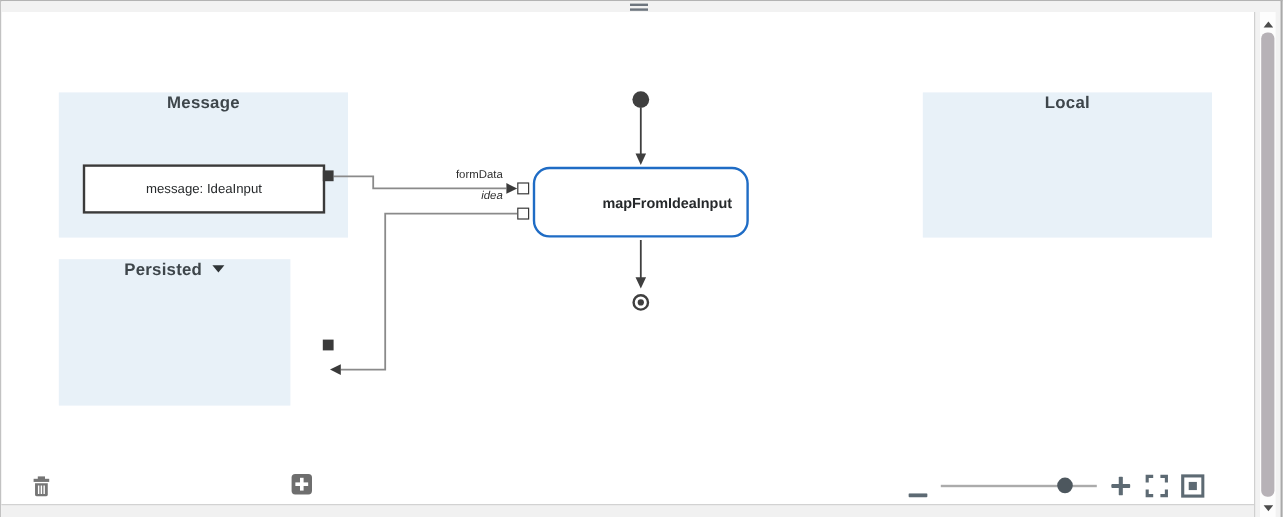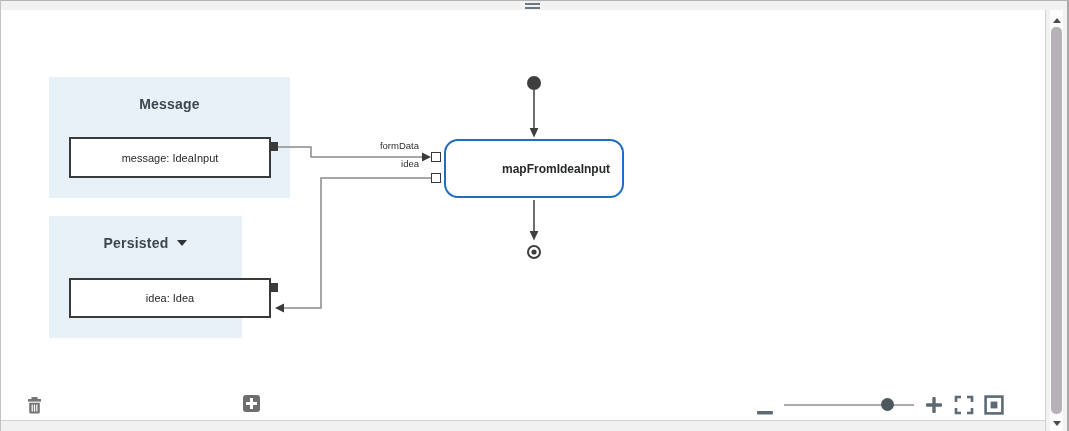--- a/index.html
+++ b/index.html
@@ -18,21 +18,21 @@
   .v-scroll{position:absolute;top:9px;right:0;bottom:0;width:21px;background:#f2f2f2;border-left:1px solid #d0d0d0;}
   .v-track{position:absolute;left:4px;top:0;bottom:0;width:13px;background:#fdfdfd;}
   .v-arrow{position:absolute;left:7px;width:0;height:0;border-left:4px solid transparent;border-right:4px solid transparent;}
   .v-arrow.up{top:8px;border-bottom:5px solid #4c4c4c;}
   .v-arrow.down{top:411px;border-top:5px solid #4c4c4c;}
   .v-thumb{position:absolute;left:5px;top:17px;width:11px;height:387px;background:#b7b2b7;border-radius:5px;}
   
   .bottom-strip{position:absolute;left:0;bottom:0;height:10px;right:21px;background:#f1f1f1;border-top:1px solid #d2d2d2;}
   
   .panel{position:absolute;background:#e8f1f8;}
-  .panel-title{padding-top:19px;text-align:center;font-size:14px;font-weight:bold;color:#3e464b;letter-spacing:.2px;}
+  .panel-title{text-align:center;font-size:14px;font-weight:bold;color:#3e464b;letter-spacing:.2px;}
   .caret-down{display:inline-block;width:0;height:0;border-left:5px solid transparent;border-right:5px solid transparent;border-top:6px solid #2f3437;margin-left:9px;vertical-align:2px;cursor:pointer;}
   #panel-message{left:48px;top:76px;width:241px;height:121px;}
   #panel-persisted{left:48px;top:215px;width:193px;height:122px;}
   #panel-local{left:768px;top:76px;width:241px;height:121px;}
   
   .data-node{position:absolute;background:#fff;border:2px solid #3a3a3a;display:flex;align-items:center;justify-content:center;
     font-size:11px;font-weight:normal;color:#26292b;cursor:pointer;}
   #node-message{left:68px;top:136px;width:198px;height:37px;}
   #node-idea{left:68px;top:277px;width:198px;height:36px;}
   .out-port{position:absolute;width:9px;height:9px;background:#3a3a3a;cursor:crosshair;}
@@ -40,21 +40,21 @@
   #port-idea{left:268px;top:282px;}
   
   .map-node{position:absolute;left:443px;top:138px;width:180px;height:59px;background:#fff;
     border:2.5px solid #1f6cc5;border-radius:14px;box-sizing:border-box;
     display:flex;align-items:center;justify-content:center;font-size:12px;font-weight:bold;color:#26292b;cursor:pointer;padding-left:44px;}
   .in-port{position:absolute;width:10px;height:10px;background:#fff;border:1.5px solid #3a3a3a;box-sizing:border-box;cursor:crosshair;}
   #port-formdata{left:430px;top:151px;}
   #port-ideain{left:430px;top:172px;}
   .port-label{position:absolute;left:341px;width:77px;text-align:right;font-size:9.5px;color:#2e2e2e;}
   #label-formdata{top:139px;}
-  #label-idea{top:157px;}
+  #label-idea{top:157px;font-style:italic;}
   
   svg.wires{position:absolute;left:0;top:0;pointer-events:none;}
   svg.wires .hit{pointer-events:stroke;}
   
   .trash-btn{position:absolute;left:24px;top:395px;width:19px;height:19px;background:none;border:none;padding:0;cursor:pointer;}
   .name-input{position:absolute;left:64px;top:395px;width:169px;height:22px;box-sizing:border-box;
     border:none;outline:none;border-bottom:3px solid #2e86c1;background:transparent;
     font-family:"Liberation Sans",sans-serif;font-size:12.5px;font-weight:bold;color:#1d1d1d;padding:0 0 2px 4px;}
   .add-btn{position:absolute;left:242px;top:394px;width:17px;height:17px;background:#6e6e6e;border:none;border-radius:3px;
     padding:0;cursor:pointer;display:flex;align-items:center;justify-content:center;}
@@ -85,20 +85,25 @@
       <span>Message</span>
     </div>
   </div>
 
   <div class="panel" id="panel-persisted">
     <div class="panel-title">
       <span>Persisted</span><span class="caret-down"></span>
     </div>
   </div>
 
+  <div class="panel" id="panel-local">
+    <div class="panel-title">
+      <span>Local</span>
+    </div>
+  </div>
 
   <svg class="wires" width="1069" height="431" viewBox="0 0 1069 431">
 
     <circle cx="533" cy="82" r="7" fill="#3f3f3f"></circle>
     <line x1="533" y1="89" x2="533" y2="128" stroke="#3f3f3f" stroke-width="1.5" class="hit"></line>
     <polygon points="528.6,127 537.4,127 533,136.5" fill="#3f3f3f"></polygon>
 
     <line x1="533" y1="199" x2="533" y2="231" stroke="#3f3f3f" stroke-width="1.5" class="hit"></line>
     <polygon points="528.6,230 537.4,230 533,239.5" fill="#3f3f3f"></polygon>
     <circle cx="533" cy="251" r="6" fill="#fff" stroke="#3f3f3f" stroke-width="2"></circle>
@@ -109,23 +114,20 @@
 
     <path d="M430 177 H320 V307 H283" fill="none" stroke="#8a8a8a" stroke-width="1.5" class="hit"></path>
     <polygon points="283,302.6 274,307 283,311.4" fill="#3a3a3a"></polygon>
   </svg>
 
   <div class="data-node" id="node-message">
     <span>message: IdeaInput</span>
   </div>
   <div class="out-port" id="port-message"></div>
 
-  <div class="data-node" id="node-idea">
-    <span>idea: Idea</span>
-  </div>
   <div class="out-port" id="port-idea"></div>
 
   <div class="map-node">
     <span>mapFromIdeaInput</span>
   </div>
   <div class="in-port" id="port-formdata"></div>
   <div class="in-port" id="port-ideain"></div>
   <div class="port-label" id="label-formdata">formData</div>
   <div class="port-label" id="label-idea">idea</div>
 

